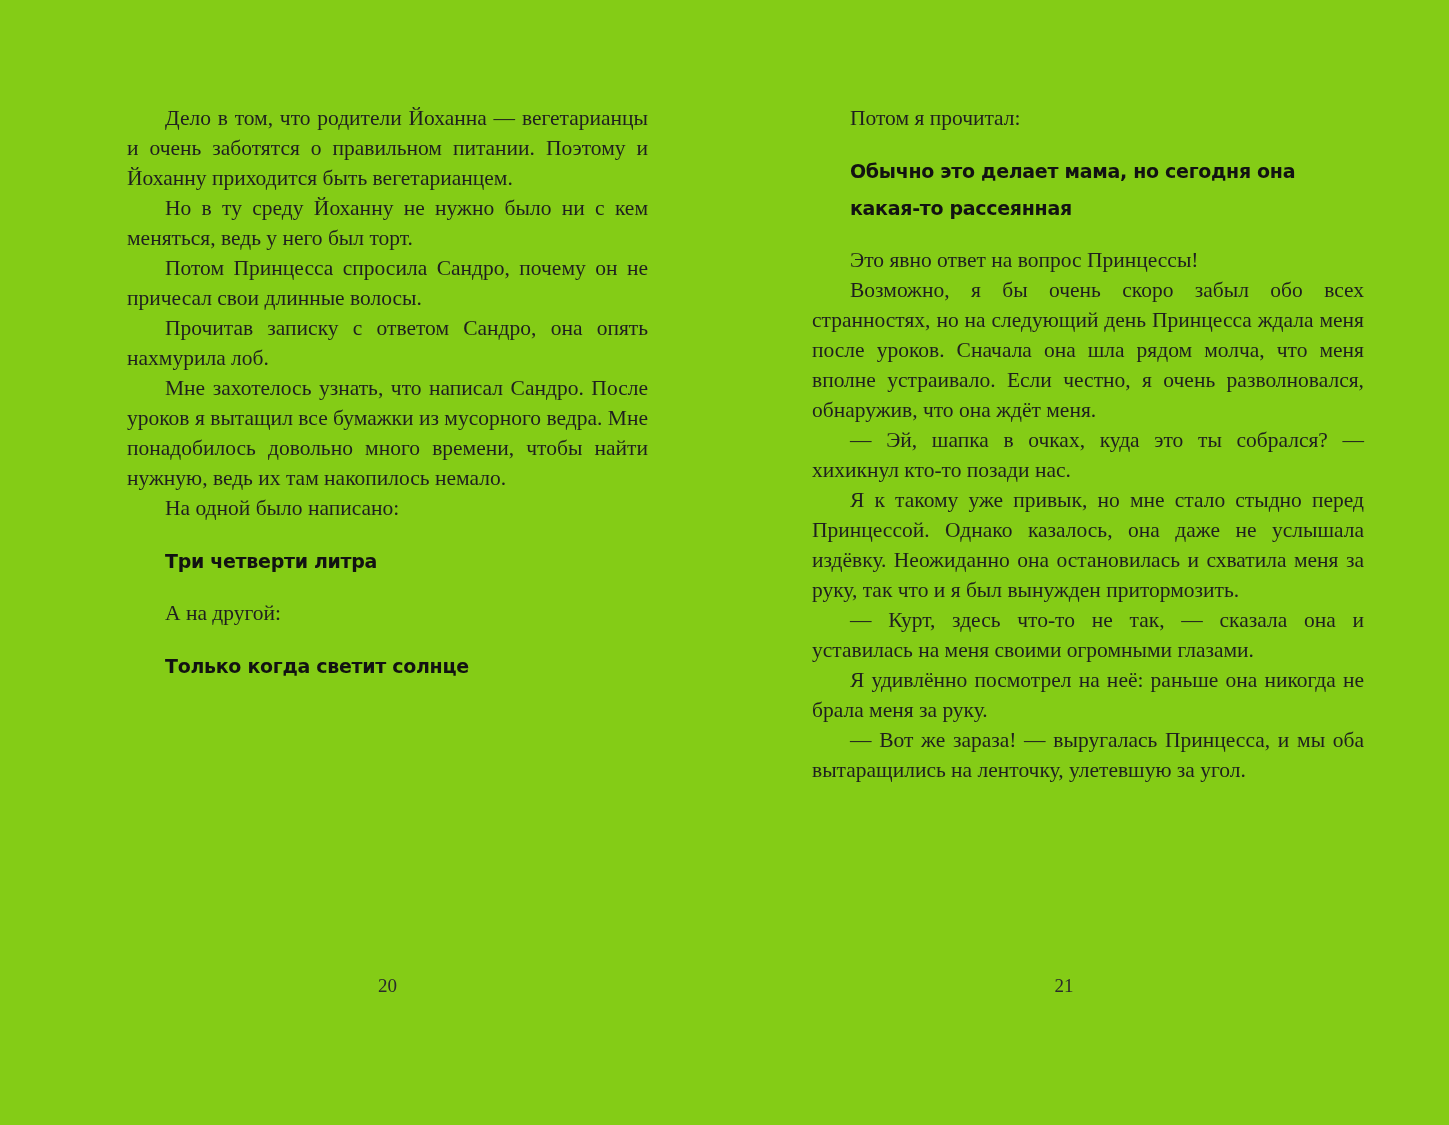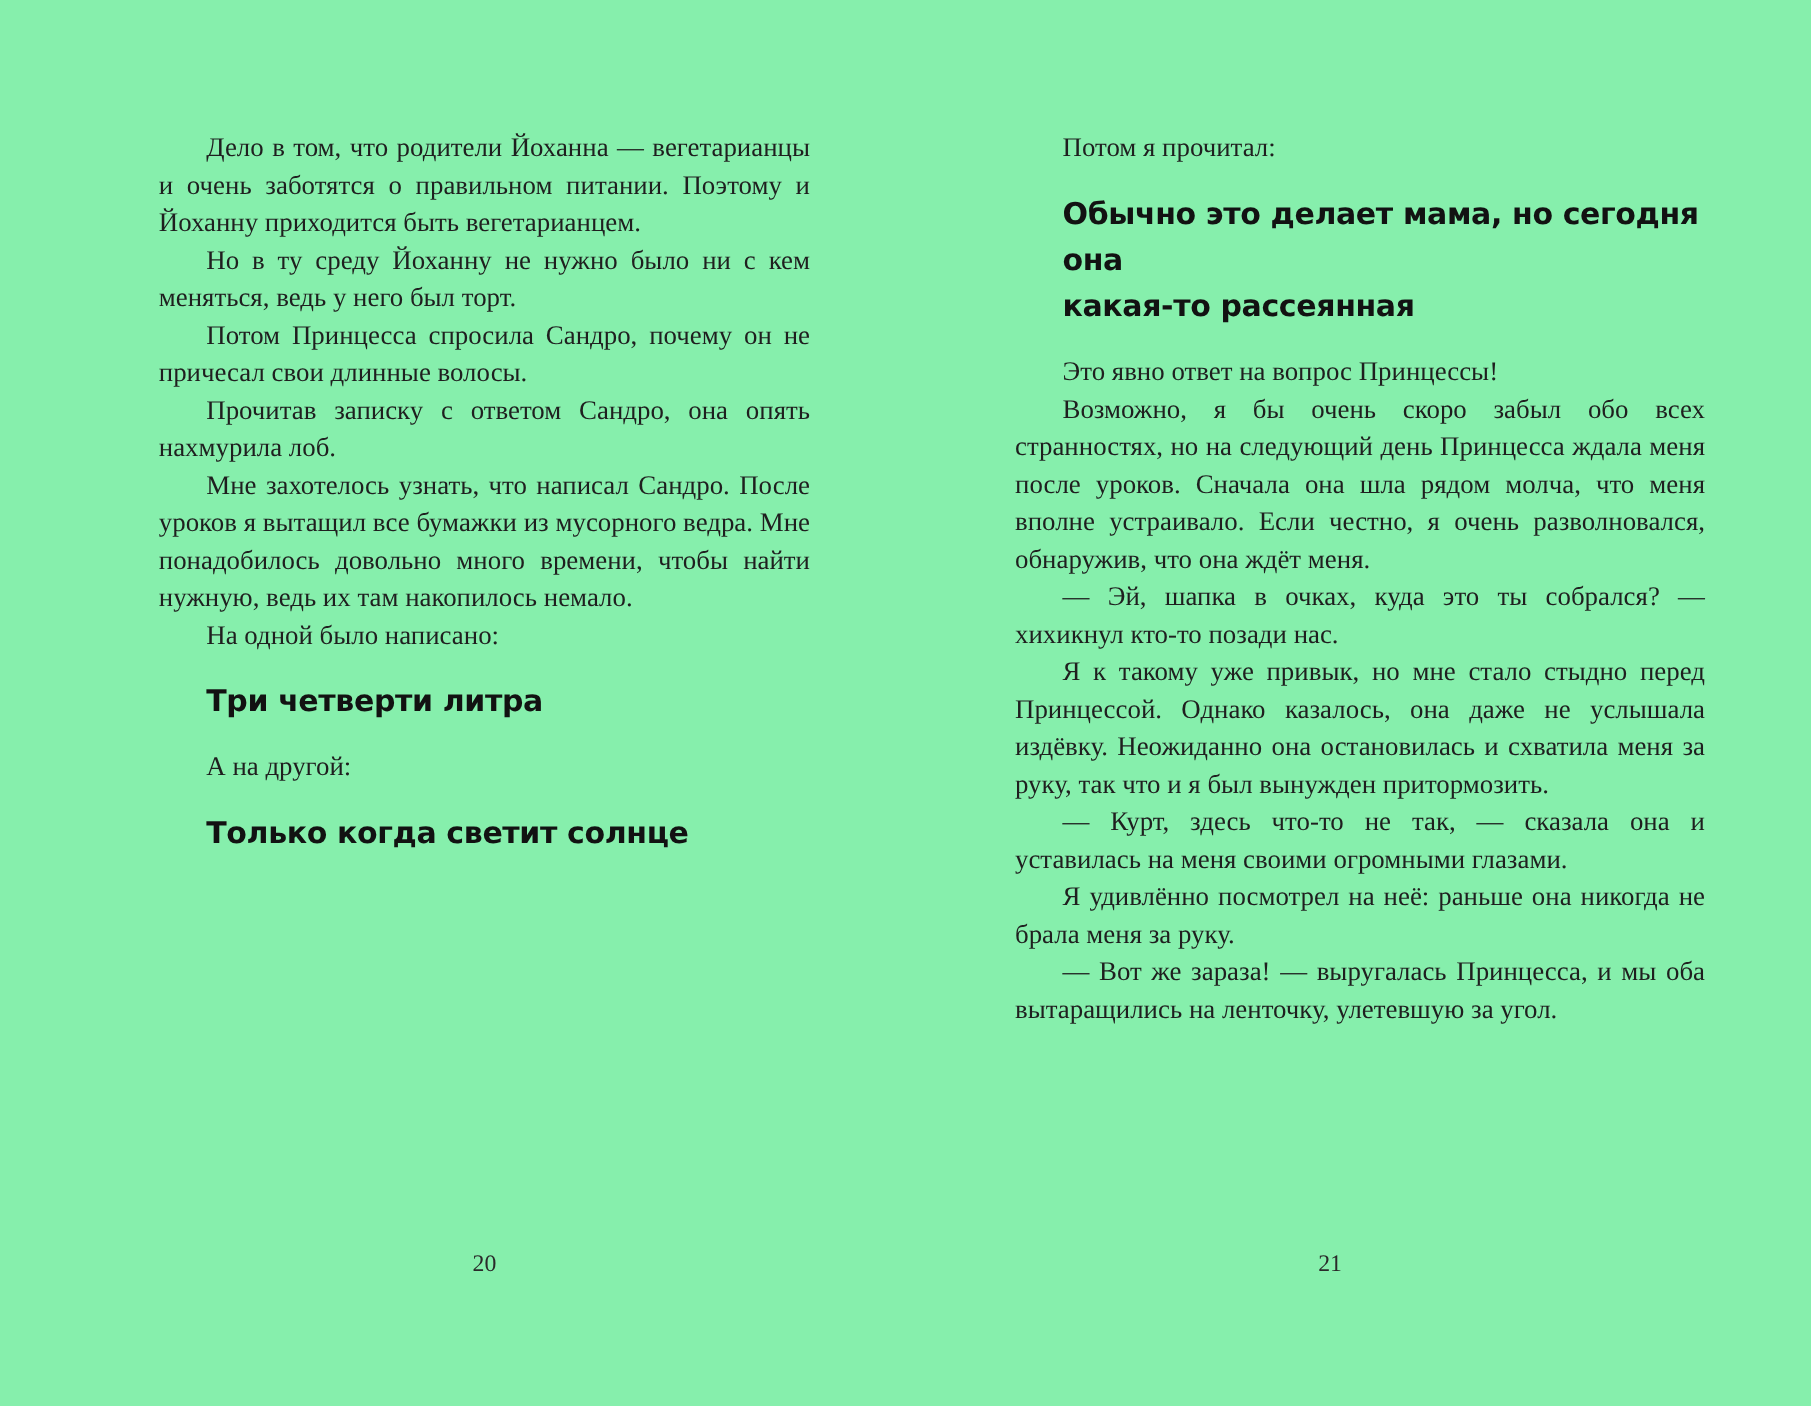--- a/index.html
+++ b/index.html
@@ -1,21 +1,21 @@
 <!DOCTYPE html>
 <html lang="ru"><head>
 <meta charset="utf-8">
 <style>
   html, body { margin: 0; padding: 0; background: #ffffff; }
 
   .spread {
     position: relative;
     width: 1449px;
     height: 1125px;
-    background: #86efac;
+    background: #84cc16;
     overflow: hidden;
     font-family: "Liberation Serif", "DejaVu Serif", serif;
     color: #1f1f1f;
   }
 
   .page { position: absolute; top: 103px; }
   .page-left  { left: 127px; width: 521px; }
   .page-right { left: 812px; width: 552px; }
 
   p.body {
@@ -24,30 +24,30 @@
     text-align: justify;
     font-size: 21.5px;
     line-height: 30px;
     color: #1f1f1f;
   }
 
   .hw {
     margin: 20px 0 18px 38px;
     font-family: "DejaVu Sans", sans-serif;
     font-weight: 700;
-    font-size: 24px;
+    font-size: 19px;
     line-height: 37px;
     letter-spacing: -0.3px;
     white-space: pre-line;
     color: #121212;
   }
 
   .pagenum {
     position: absolute;
-    top: 1001px;
+    top: 975px;
     font-size: 19px;
     line-height: 22px;
     text-align: center;
     color: #2a2a2a;
   }
   .pagenum-left  { left: 127px; width: 521px; }
   .pagenum-right { left: 788px; width: 552px; }
 </style>
 </head>
 <body>

